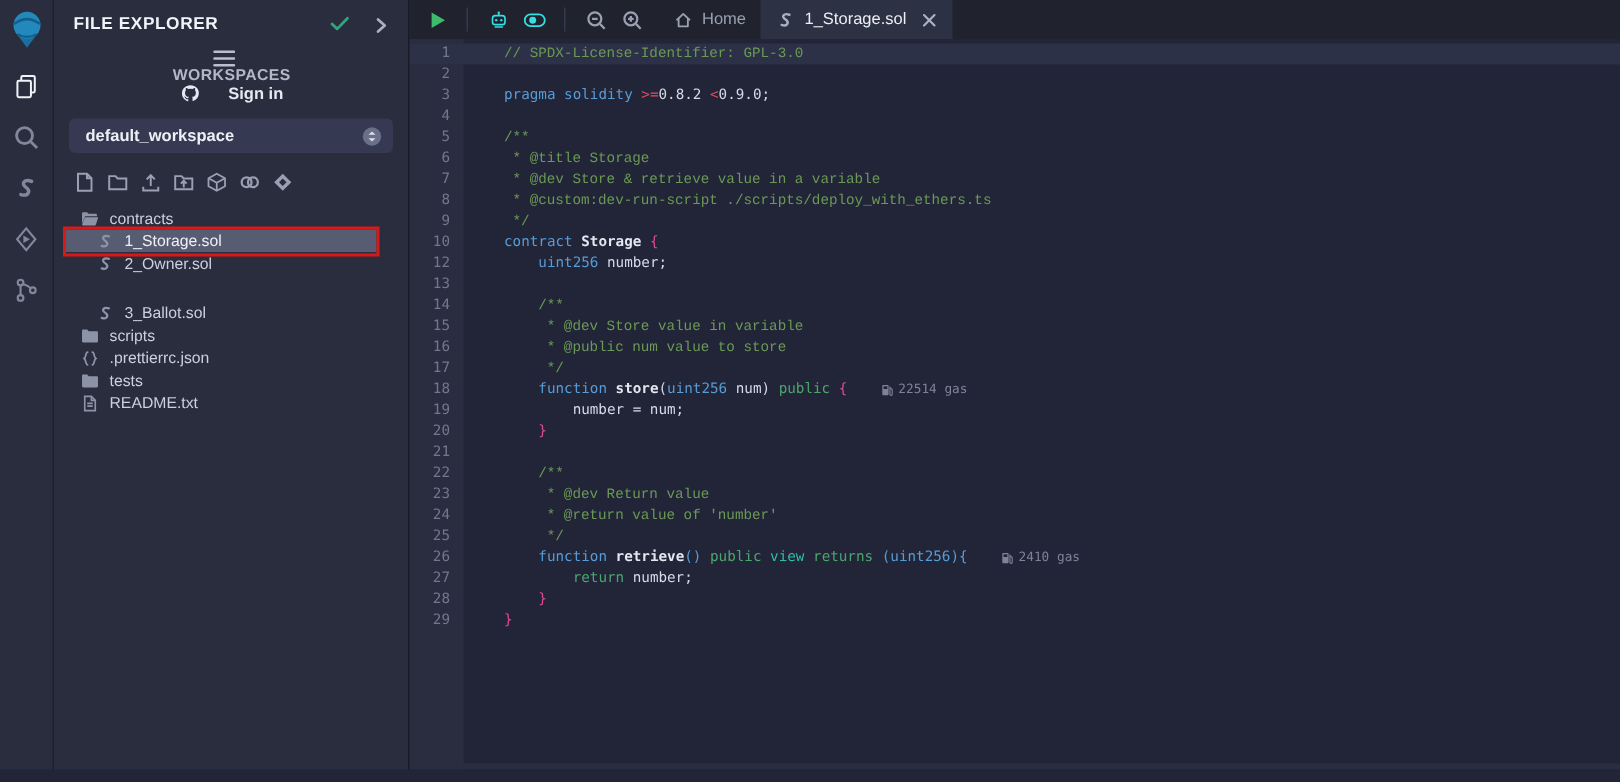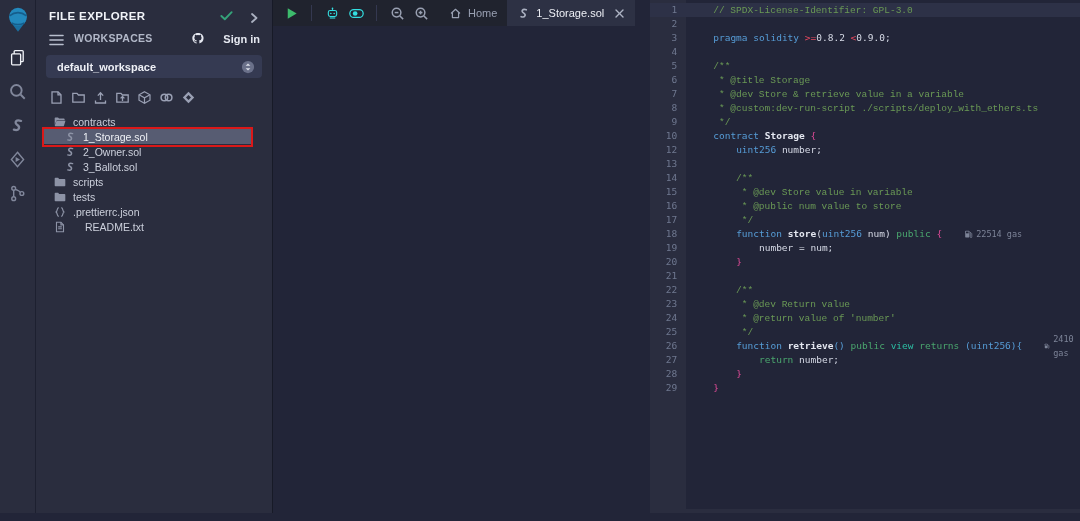--- a/index.html
+++ b/index.html
@@ -19,21 +19,21 @@
 
   
   .side { width:237px; background:#2a2d3e; flex-shrink:0; display:flex; flex-direction:column;
           border-right:1px solid #171a27; }
   .side-header { display:flex; align-items:center; padding:8px 12px 6px 13px; }
   .side-title { flex:1; color:#f1f3f8; font-size:11.5px; font-weight:bold; letter-spacing:.4px; }
   .hdr-check { color:#35a37a; width:15px; height:15px; margin-right:14px; }
   .hdr-check svg, .hdr-chev svg { width:100%; height:100%; }
   .hdr-chev { color:#aab0c0; width:12px; height:12px; }
 
-  .ws-row { display:flex; align-items:flex-start; padding:3px 12px 3px 13px; }
+  .ws-row { display:flex; align-items:center; padding:3px 12px 3px 13px;flex-direction:column; }
   .ham { width:15px; height:12px; color:#b9bfce; margin-right:10px; }
   .ham svg { width:100%; height:100%; }
   .ws-label { flex:1; color:#b2b8c8; font-size:10.5px; font-weight:bold; letter-spacing:.3px; }
   .signin { display:flex; align-items:center; gap:18px; color:#e6e9f1; font-size:11px; font-weight:bold; cursor:pointer; }
   .signin svg { width:14px; height:14px; }
 
   .dropdown { margin:6px 10px 0 10px; height:23px; background:#353a52; border-radius:4px;
               display:flex; align-items:center; padding:0 7px 0 11px; cursor:pointer; }
   .dropdown-text { flex:1; color:#eef0f6; font-size:11px; font-weight:bold; }
   .updown { width:14px; height:14px; }
@@ -50,21 +50,21 @@
                  display:flex; align-items:center; justify-content:center; }
   .trow .ticon svg { width:12px; height:12px; }
   .trow .tlabel { position:relative; z-index:1; }
   .trow.selected .tlabel { color:#eef0f5; }
   .trow.selected::before { content:""; position:absolute; left:8px; right:21px; top:0; bottom:0;
                            background:#575c72; z-index:0; }
   .trow.annotated::after { content:""; position:absolute; left:6px; right:19px; top:-2px; bottom:-3px;
                            border:2px solid #da1818; z-index:2; pointer-events:none; }
 
   
-  .main { flex:1; display:flex; flex-direction:row; background:#222538; min-width:0;gap:15px; }
+  .main { flex:1; display:flex; flex-direction:column; background:#222538; min-width:0; }
   .tabbar { height:26px; background:#20232e; display:flex; align-items:stretch; flex-shrink:0; }
   .tb-group { display:flex; align-items:center; padding:0 6px; }
   .tb-btn { width:24px; height:24px; display:flex; align-items:center; justify-content:center; cursor:pointer; }
   .tb-btn svg { width:15px; height:15px; }
   .tb-play { color:#3dbb6c; }
   .tb-cyan { color:#33dfe2; }
   .tb-gray { color:#99a0b2; }
   .tb-sep { width:1px; background:#343850; margin:5px 2px; }
   .tab { display:flex; align-items:center; gap:6px; padding:0 10px; font-size:11px;
          color:#99a0b2; cursor:pointer; }
@@ -236,54 +236,54 @@
           <span class="tlabel">1_Storage.sol</span>
         </div>
         <div class="trow" style="padding-left: 28px;">
           <span class="ticon">
             <svg viewBox="0 0 12 12" fill="none" stroke="currentColor" stroke-width="1.5" stroke-linecap="round">
               <path d="M8.6 2.6 C5 1.4 3.4 3.8 6 5.4 C8.8 7.1 7.4 10.2 3.8 8.9"></path>
             </svg>
           </span>
           <span class="tlabel">2_Owner.sol</span>
         </div>
-        <div class="trow" style="padding-left: 28px;">
+        <div class="trow" style="padding-left: 28px; margin-top: 18px;">
           <span class="ticon">
             <svg viewBox="0 0 12 12" fill="none" stroke="currentColor" stroke-width="1.5" stroke-linecap="round">
               <path d="M8.6 2.6 C5 1.4 3.4 3.8 6 5.4 C8.8 7.1 7.4 10.2 3.8 8.9"></path>
             </svg>
           </span>
           <span class="tlabel">3_Ballot.sol</span>
         </div>
         <div class="trow" style="padding-left: 18px;">
           <span class="ticon">
             <svg viewBox="0 0 14 12" fill="currentColor">
               <path d="M.8 1.9 c0-.5.4-.9.9-.9 h3.1 l1.2 1.4 h6.3 c.5 0 .9.4.9.9 v6.8 c0 .5-.4.9-.9.9 H1.7 c-.5 0-.9-.4-.9-.9 Z"></path>
             </svg>
           </span>
           <span class="tlabel">scripts</span>
-        </div>
-        <div class="trow" style="padding-left: 18px;">
-          <span class="ticon">
-            <svg viewBox="0 0 14 12" fill="currentColor">
-              <path d="M.8 1.9 c0-.5.4-.9.9-.9 h3.1 l1.2 1.4 h6.3 c.5 0 .9.4.9.9 v6.8 c0 .5-.4.9-.9.9 H1.7 c-.5 0-.9-.4-.9-.9 Z"></path>
-            </svg>
-          </span>
-          <span class="tlabel">tests</span>
         </div>
         <div class="trow" style="padding-left: 18px;">
           <span class="ticon">
             <svg viewBox="0 0 12 12" fill="none" stroke="currentColor" stroke-width="1.2" stroke-linecap="round">
               <path d="M4.4 1.8 C3 1.8 3.6 4.9 2.1 6 C3.6 7.1 3 10.2 4.4 10.2"></path>
               <path d="M7.6 1.8 C9 1.8 8.4 4.9 9.9 6 C8.4 7.1 9 10.2 7.6 10.2"></path>
             </svg>
           </span>
           <span class="tlabel">.prettierrc.json</span>
         </div>
-        <div class="trow" style="padding-left: 18px; gap: 12px;">
+        <div class="trow" style="padding-left: 18px;">
+          <span class="ticon">
+            <svg viewBox="0 0 14 12" fill="currentColor">
+              <path d="M.8 1.9 c0-.5.4-.9.9-.9 h3.1 l1.2 1.4 h6.3 c.5 0 .9.4.9.9 v6.8 c0 .5-.4.9-.9.9 H1.7 c-.5 0-.9-.4-.9-.9 Z"></path>
+            </svg>
+          </span>
+          <span class="tlabel">tests</span>
+        </div>
+        <div class="trow" style="padding-left: 18px;">
           <span class="ticon">
             <svg viewBox="0 0 12 13" fill="none" stroke="currentColor" stroke-width="1.2">
               <path d="M2.2 1.4 H7 L9.8 4.2 V11.6 H2.2 Z"></path>
               <path d="M7 1.4 V4.2 H9.8 M4 6.4 h4 M4 8.4 h4"></path>
             </svg>
           </span>
           <span class="tlabel">README.txt</span>
         </div>
       </div>
   </div>

